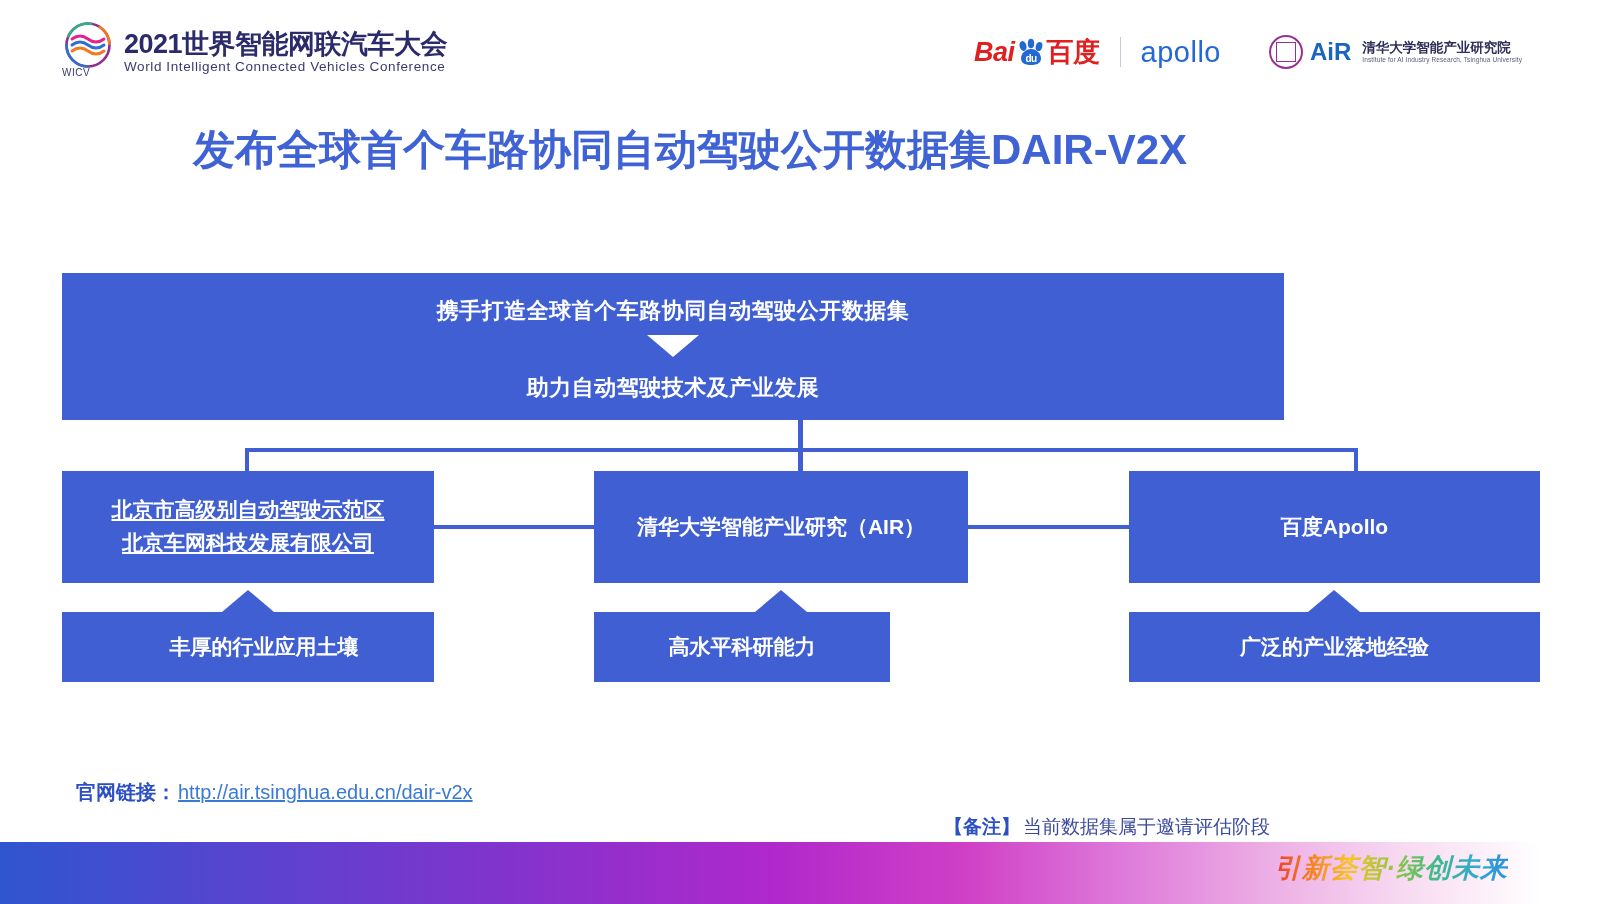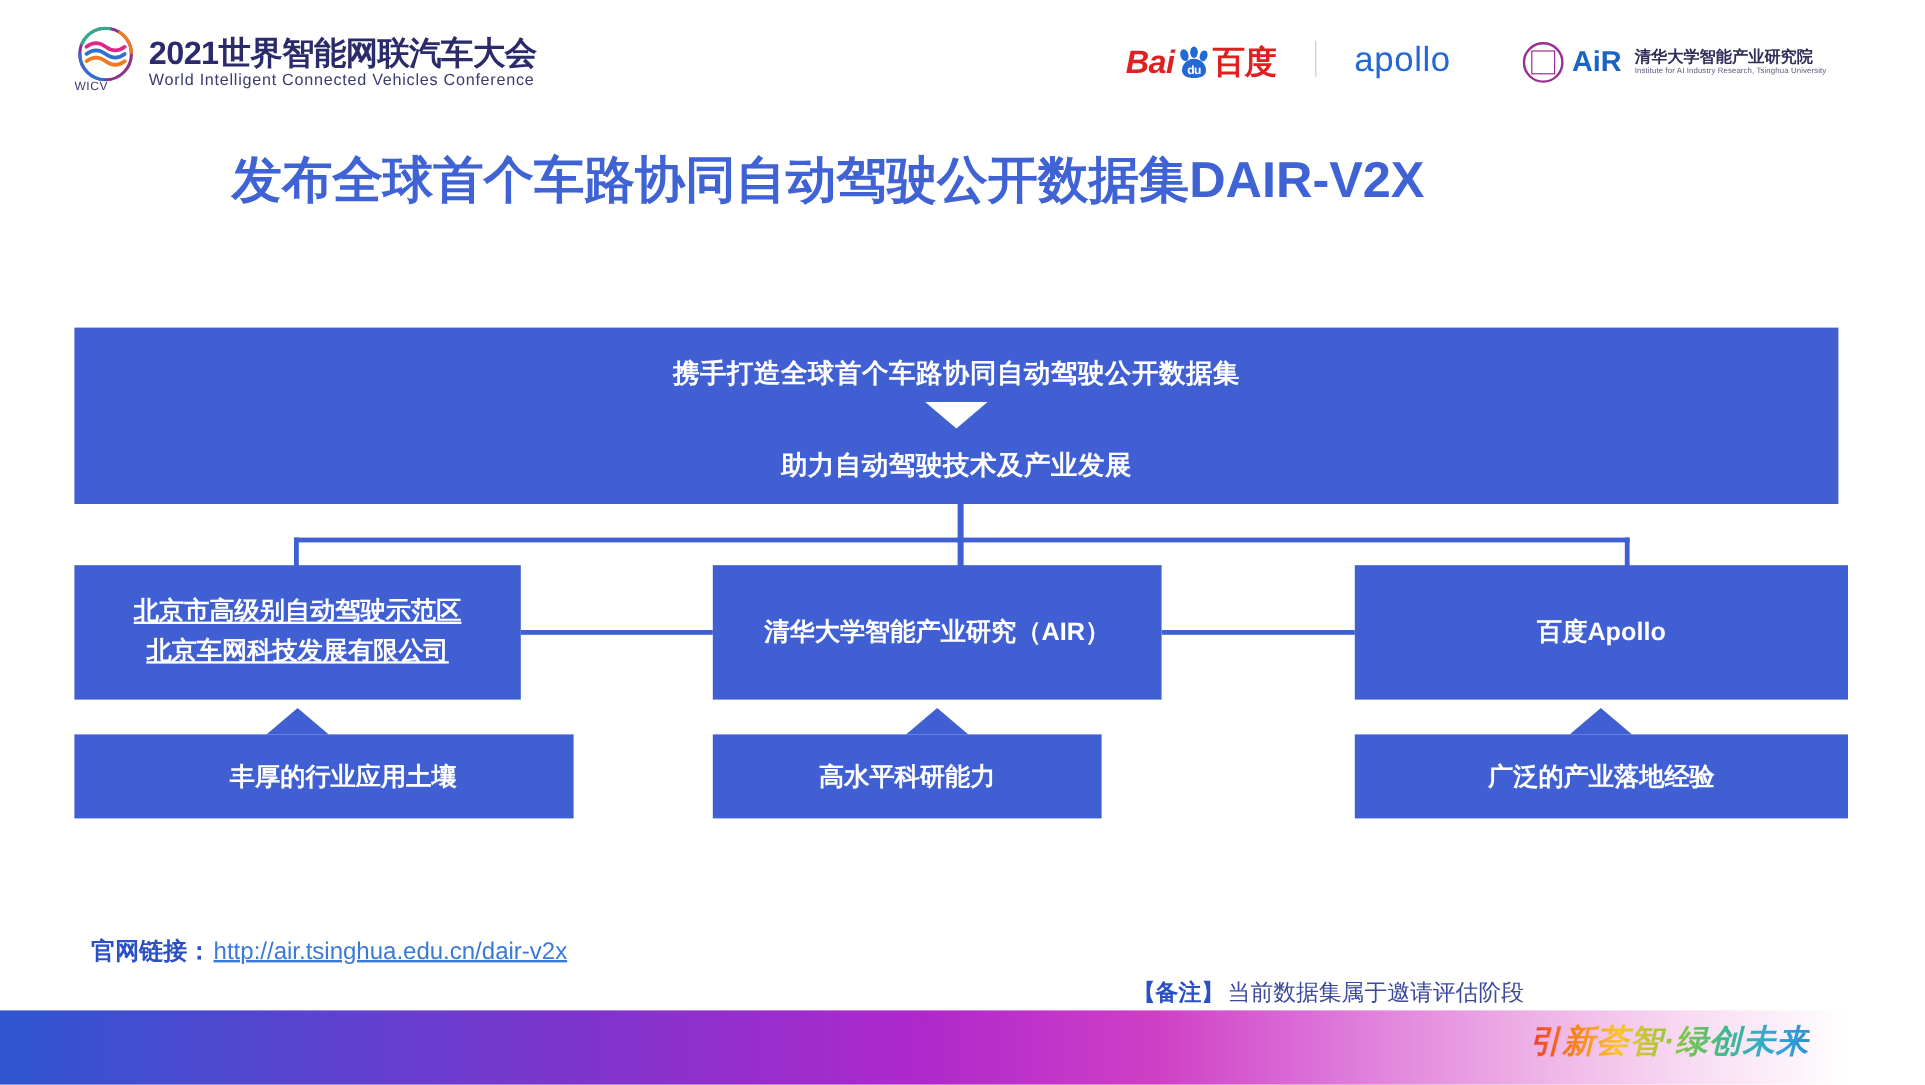--- a/index.html
+++ b/index.html
@@ -72,21 +72,22 @@
     letter-spacing: 0.6px;
     line-height: 1.15;
     white-space: nowrap;
   }
 
   .partner-logos {
     position: absolute;
     right: 82px;
     top: 34px;
     display: flex;
-    gap: 12px;
+    align-items: center;
+    gap: 0px;
   }
   .baidu-logo {
     display: flex;
     align-items: center;
     font-size: 27px;
     font-weight: bold;
     letter-spacing: -0.5px;
   }
   .baidu-bai { color: #e02020; font-style: italic; }
   .baidu-paw {
@@ -187,21 +188,21 @@
     align-items: center;
     justify-content: center;
     font-weight: bold;
     text-align: center;
     box-sizing: border-box;
   }
 
   .box-top {
     left: 62px;
     top: 273px;
-    width: 1470px;
+    width: 1222px;
     height: 147px;
     padding-top: 6px;
   }
   .box-top .line1 {
     font-size: 22px;
     letter-spacing: 0.5px;
   }
   .box-top .line2 {
     font-size: 22px;
     letter-spacing: 0.5px;
@@ -222,22 +223,22 @@
   }
   .box-mid-left   { left: 62px;   top: 471px; width: 372px; text-decoration: underline; }
   .box-mid-center { left: 594px;  top: 471px; width: 374px; }
   .box-mid-right  { left: 1129px; top: 471px; width: 411px; }
 
   .box-bot {
     height: 70px;
     font-size: 21px;
     top: 612px;
   }
-  .box-bot-left   { left: 62px;   width: 416px; padding-left: 32px; }
-  .box-bot-center { left: 594px;  width: 324px; }
+  .box-bot-left   { left: 62px;   width: 372px; padding-left: 32px; }
+  .box-bot-center { left: 594px;  width: 296px; }
   .box-bot-right  { left: 1129px; width: 411px; }
 
   .conn {
     position: absolute;
     background: #3f5fd2;
   }
   .tri-up {
     position: absolute;
     width: 0; height: 0;
     border-left: 26px solid transparent;

